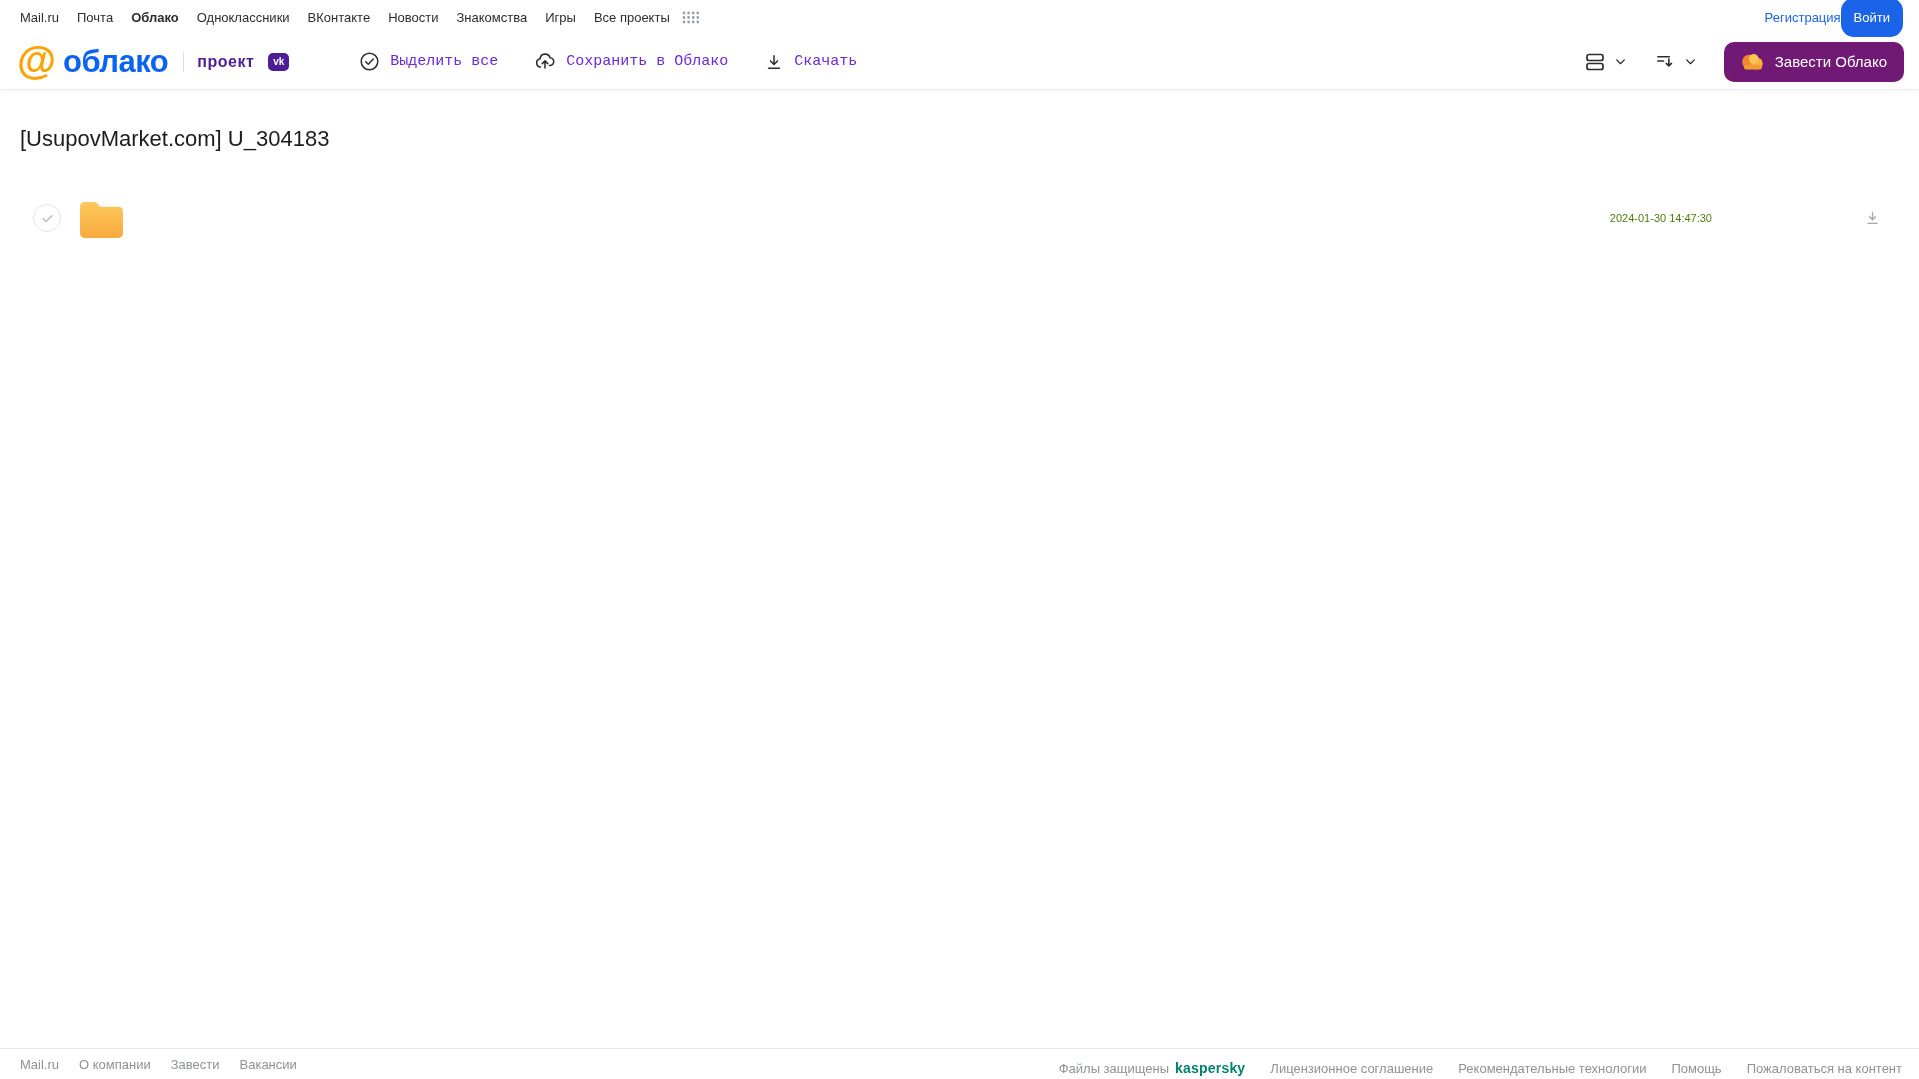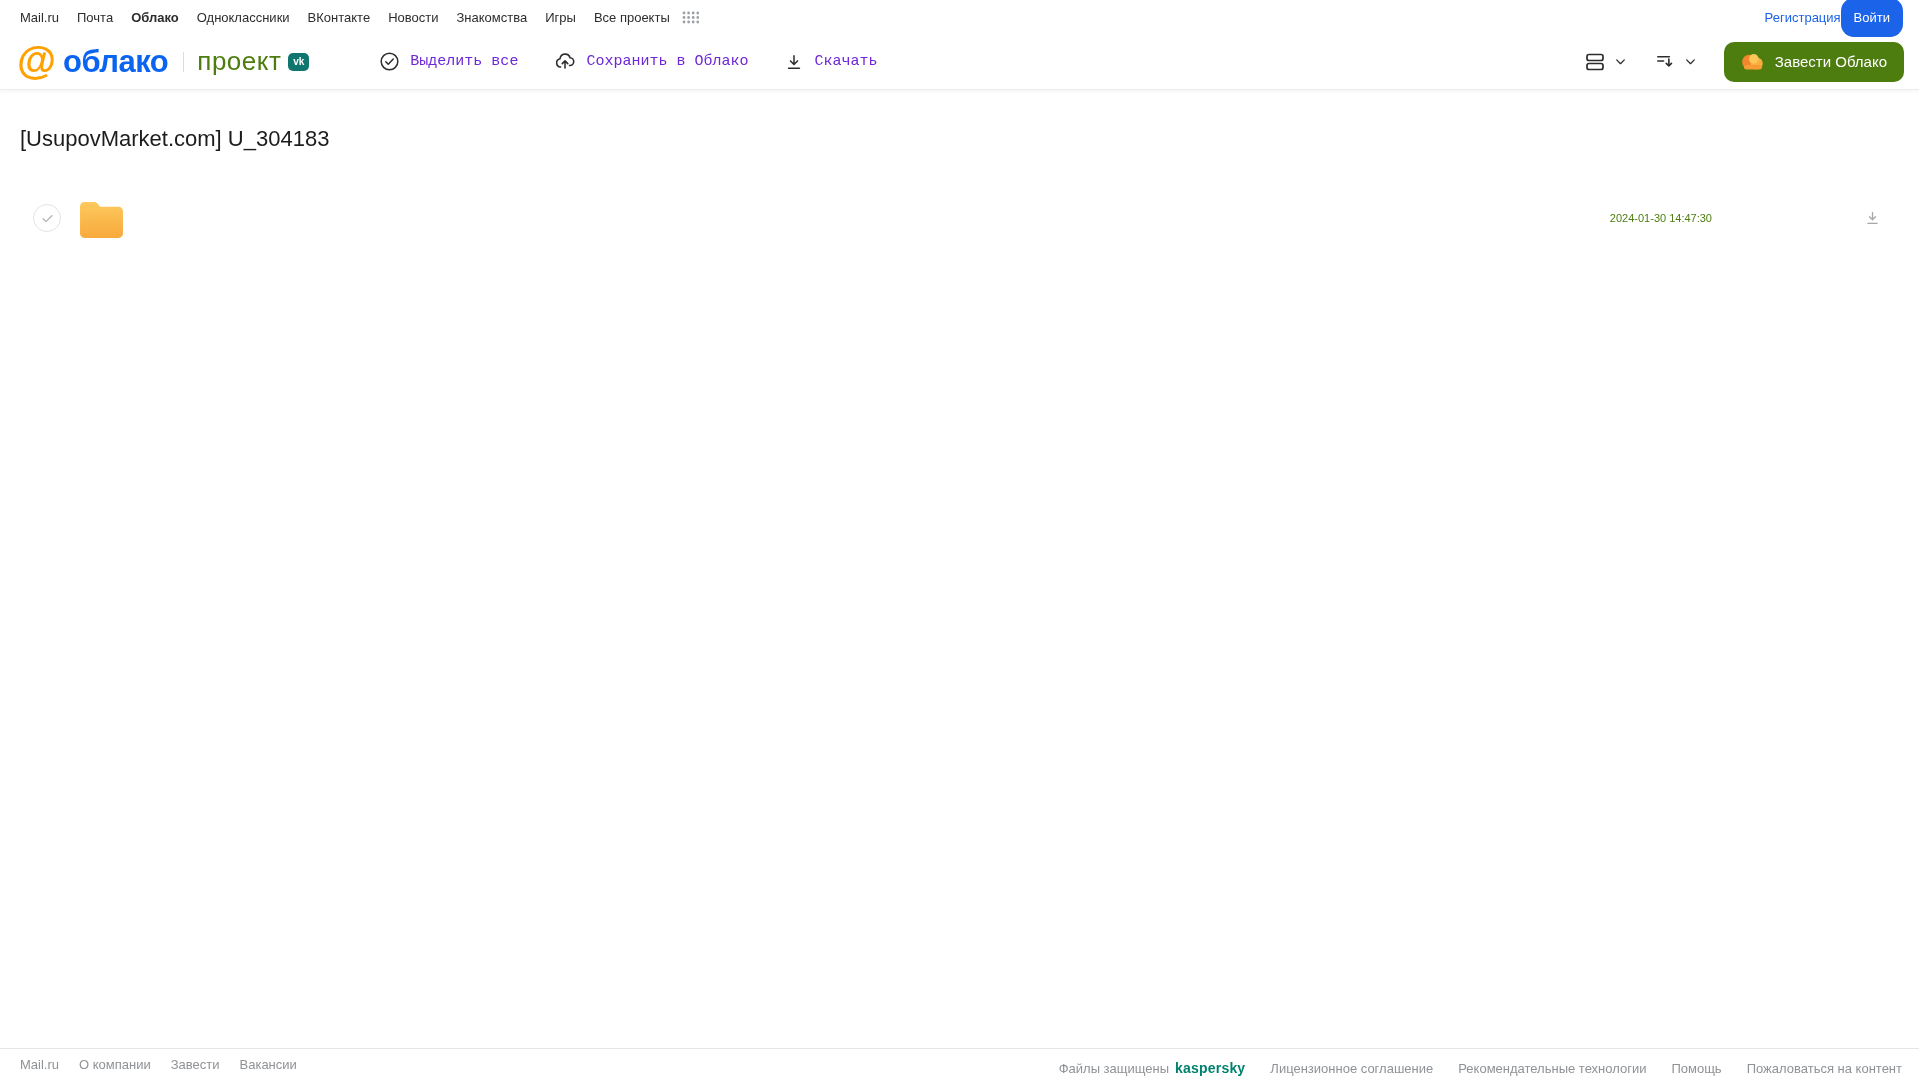--- a/index.html
+++ b/index.html
@@ -17,30 +17,30 @@
   .login-btn { background:#1b63e8; color:#fff; border:none; border-radius:13px;
     height:39px; padding:0 13px; font-size:13px; font-family:inherit; cursor:pointer; }
 
   
   .header { display:flex; align-items:center; height:56px; padding:0 15px 0 17px;
     border-bottom:1px solid #ececec; box-shadow:0 2px 3px rgba(0,0,0,0.035); }
   .logo { display:flex; align-items:center; cursor:pointer; }
   .logo-at { color:#ffa100; font-size:40px; font-weight:700; line-height:40px; margin-top:-3px; }
   .logo-word { color:#0a64f0; font-size:31px; font-weight:700; letter-spacing:-0.5px; margin-left:7px; }
   .logo-div { width:1px; height:20px; background:#d9dce0; margin:0 13px 0 15px; }
-  .project-label { color:#4d7c0f; font-size:26px; font-weight:400; letter-spacing:0.5px; }
-  .vk-badge { width:21px; height:18px; background:#0f766e; border-radius:5px; color:#fff;
+  .project-label { color:#4c1d95; font-size:16px; font-weight:700; letter-spacing:0.5px; }
+  .vk-badge { width:21px; height:18px; background:#4c1d95; border-radius:5px; color:#fff;
     font-size:10px; font-weight:700; display:flex; align-items:center; justify-content:center;
-    margin-left:7px; }
+    margin-left:14px; }
   .toolbar { display:flex; align-items:center; margin-left:70px; gap:36px; }
   .tool-btn { display:flex; align-items:center; gap:10px; font-size:15px; color:#6d28d9;
     cursor:pointer; background:none; border:none; font-family:Liberation Mono, monospace; }
   .header-right { margin-left:auto; display:flex; align-items:center; }
   .icon-group { display:flex; align-items:center; gap:7px; cursor:pointer; margin-right:27px; }
-  .get-cloud-btn { background:#4d7c0f; color:#fff; border:none; border-radius:10px; height:40px;
+  .get-cloud-btn { background:#701a75; color:#fff; border:none; border-radius:10px; height:40px;
     padding:0 17px; font-size:15px; font-family:inherit; display:flex; align-items:center;
     gap:10px; cursor:pointer; }
 
   
   .main { padding:0 20px; }
   .page-title { font-size:22px; font-weight:400; color:#1c1c1e; margin-top:36px; }
   .file-row { margin-top:44px; display:flex; align-items:center; height:44px; cursor:pointer; }
   .row-check { width:28px; height:28px; min-width:28px; border-radius:50%;
     border:1px solid #e4e4e4; display:flex; align-items:center; justify-content:center;
     margin-left:13px; background:#fff; cursor:pointer; }

